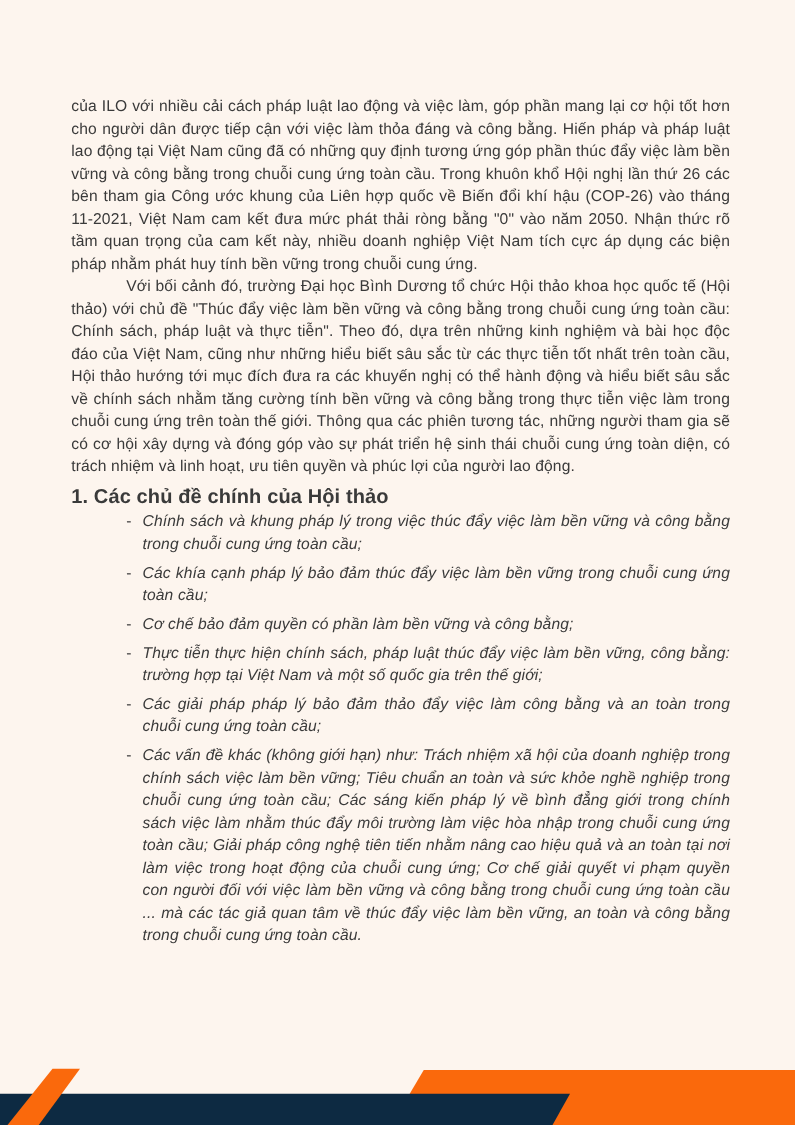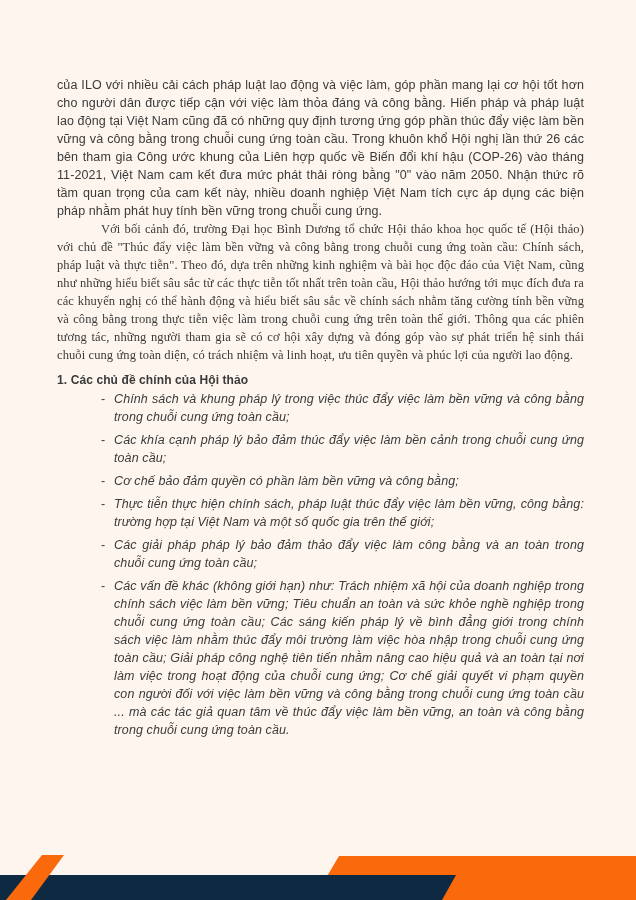--- a/index.html
+++ b/index.html
@@ -18,25 +18,25 @@
     top: 76px;
     width: 527px;
     font-size: 12.5px;
     line-height: 18px;
     letter-spacing: 0.1px;
   }
   p.body-para {
     margin: 0;
     text-align: justify;
   }
-  p.body-para.indented { text-indent: 44px; font-family: Liberation Serif, serif; }
+  p.body-para.indented { text-indent: 44px; }
   .section-heading {
     margin: 7px 0 1px 0;
     font-weight: bold;
-    font-size: 12px;
+    font-size: 16px;
     line-height: 18px;
   }
   .section-intro {
     margin: 0 0 1px 0;
     padding-left: 44px;
     text-align: justify;
   }
   .topic-list {
     margin: 0;
     padding-left: 44px;
@@ -77,21 +77,21 @@
 
   <div class="topic-list">
 
     <div class="topic-item">
       <span class="dash">-</span>
       <span class="li-text">Chính sách và khung pháp lý trong việc thúc đẩy việc làm bền vững và công bằng trong chuỗi cung ứng toàn cầu;</span>
     </div>
 
     <div class="topic-item">
       <span class="dash">-</span>
-      <span class="li-text">Các khía cạnh pháp lý bảo đảm thúc đẩy việc làm bền cảnh trong chuỗi cung ứng toàn cầu;</span>
+      <span class="li-text">Các khía cạnh pháp lý bảo đảm thúc đẩy việc làm bền vững trong chuỗi cung ứng toàn cầu;</span>
     </div>
 
     <div class="topic-item">
       <span class="dash">-</span>
       <span class="li-text">Cơ chế bảo đảm quyền có phần làm bền vững và công bằng;</span>
     </div>
 
     <div class="topic-item">
       <span class="dash">-</span>
       <span class="li-text">Thực tiễn thực hiện chính sách, pháp luật thúc đẩy việc làm bền vững, công bằng: trường hợp tại Việt Nam và một số quốc gia trên thế giới;</span>

